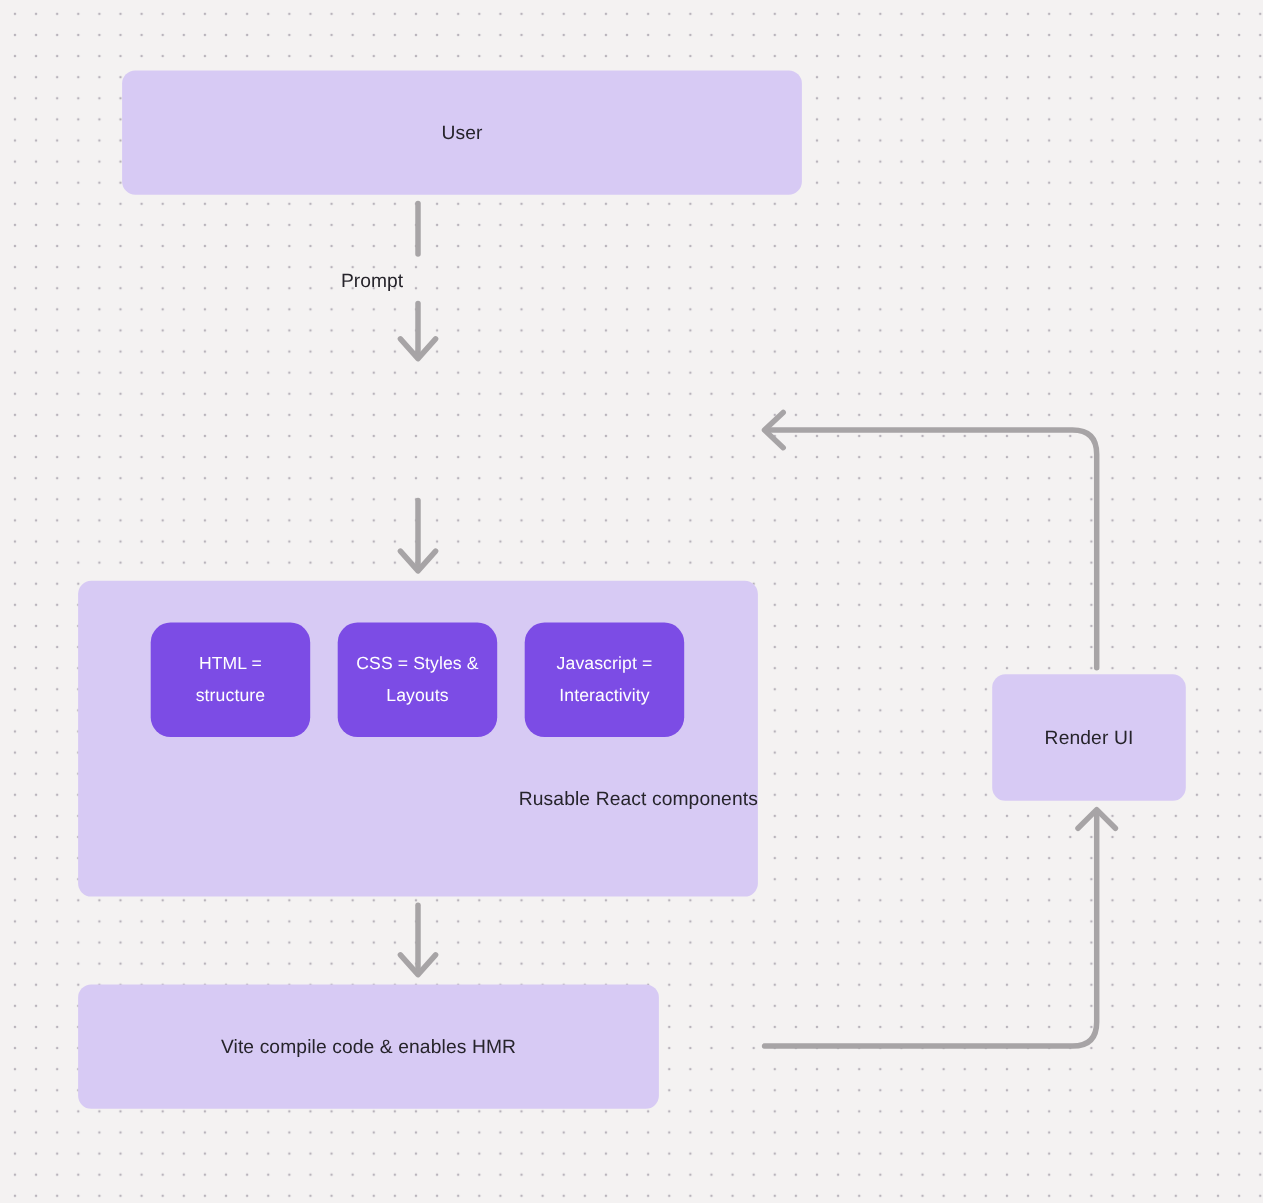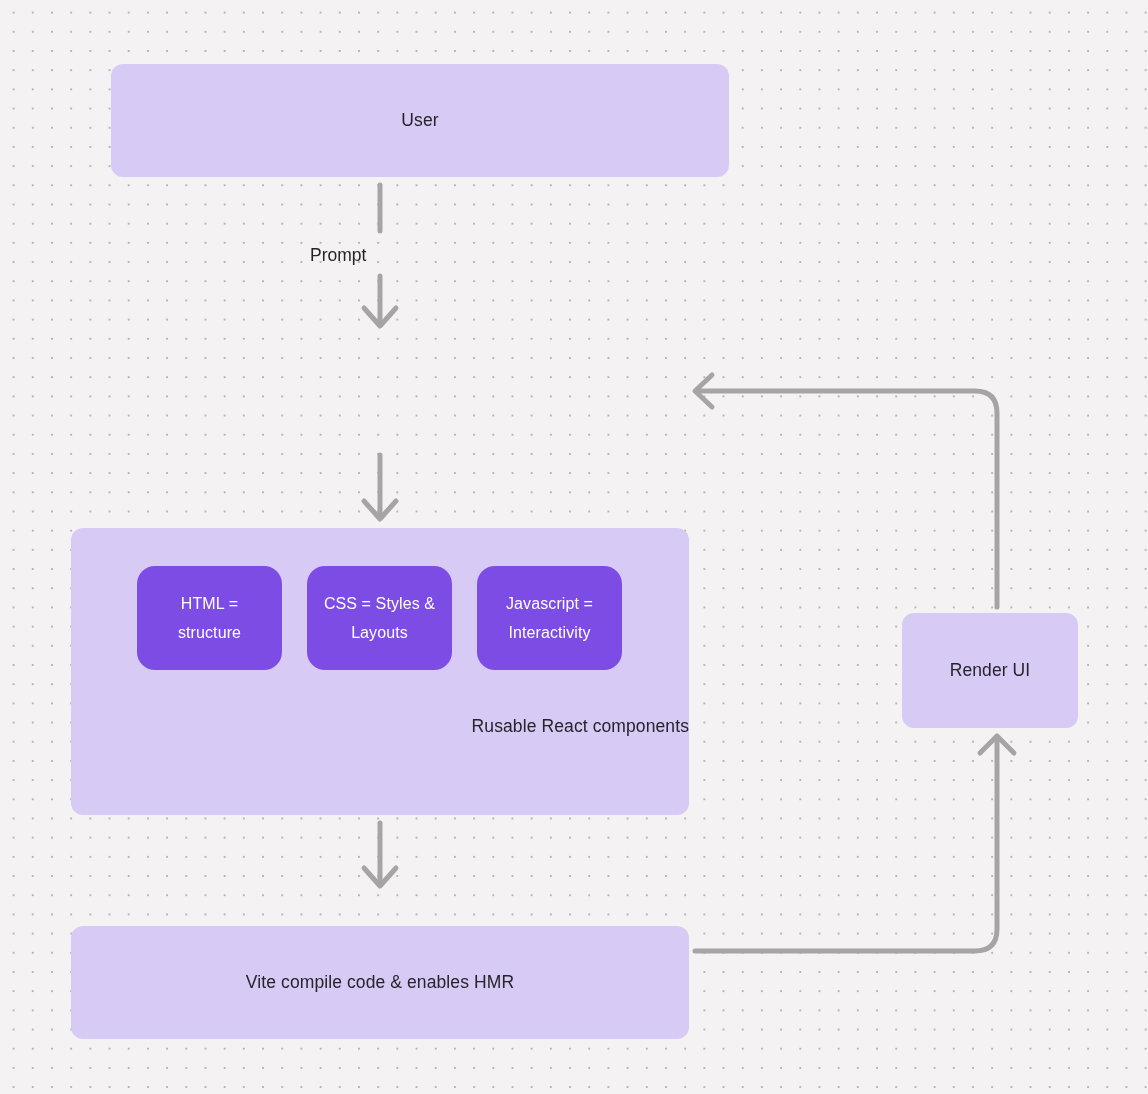--- a/index.html
+++ b/index.html
@@ -49,21 +49,21 @@
     justify-content: center;
     color: var(--text-dark);
     font-size: 17.5px;
     letter-spacing: 0.1px;
     text-align: center;
   }
   .node-user          { left: 71px;  top: 64px;  width: 618px; height: 113px; margin-left: 40px; }
   .node-webapp        { left: 71px;  top: 334px; width: 618px; height: 113px; }
   .node-components    { left: 71px;  top: 528px; width: 618px; height: 287px;
                         display: block; }
-  .node-vite          { left: 71px;  top: 895px; width: 618px; height: 113px; margin-top: 31px; }
+  .node-vite          { left: 71px;  top: 895px; width: 528px; height: 113px; }
   .node-render-ui     { left: 902px; top: 613px; width: 176px; height: 115px; }
 
   .chip-row {
     position: absolute;
     left: 66px; top: 38px;
     width: 486px;
     display: flex;
     gap: 25px;
   }
   .chip {

